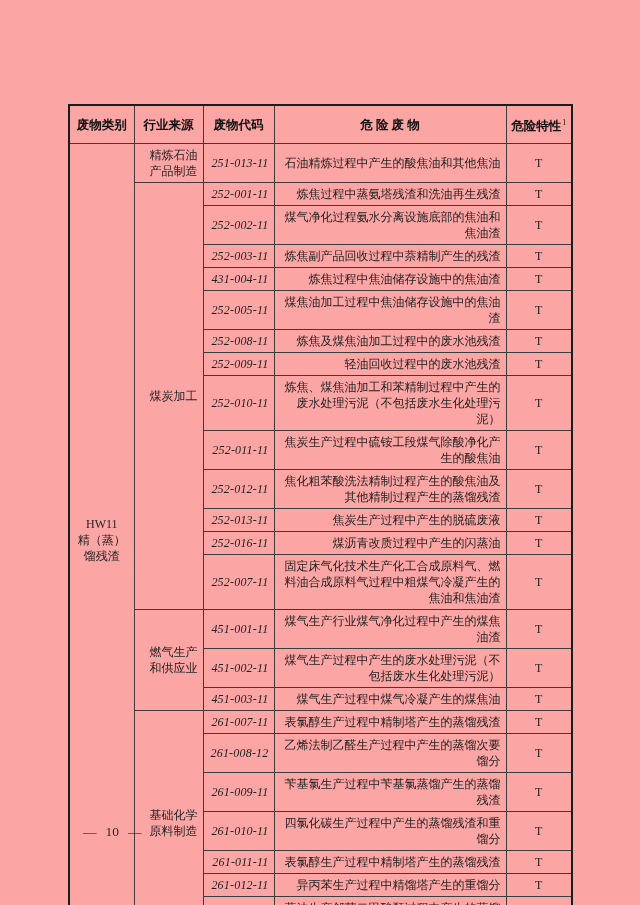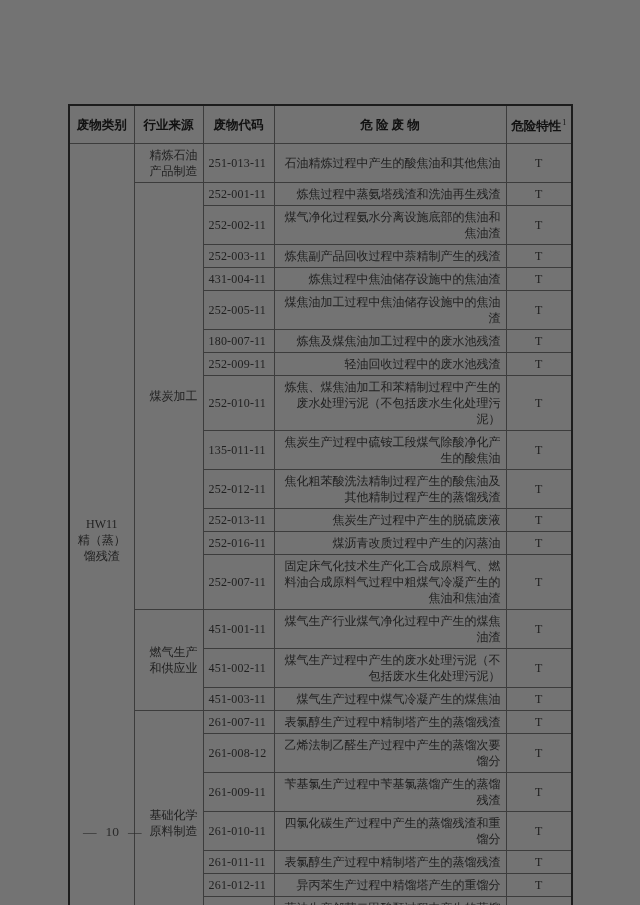--- a/index.html
+++ b/index.html
@@ -4,21 +4,21 @@
 <style>
   html, body {
     margin: 0;
     padding: 0;
     background: #ffffff;
   }
   .page {
     position: relative;
     width: 640px;
     height: 905px;
-    background: #737373;
+    background: #fca5a5;
     font-family: "Liberation Serif", "DejaVu Serif", serif;
     color: #1f1f1f;
     overflow: hidden;
   }
   table.doc-table {
     position: absolute;
     left: 68px;
     top: 104px;
     width: 503px;
     border-collapse: collapse;
@@ -48,24 +48,25 @@
     line-height: 19px;
     padding: 2px 1px;
   }
   .industry-cell {
     text-align: right;
     font-size: 11.5px;
     padding: 2px 1px;
     line-height: 16px;
   }
   .code-cell {
-    text-align: left;
+    text-align: right;
     font-size: 12px;
     letter-spacing: 0.2px;
     white-space: nowrap;
+    font-style: italic;
   }
   .waste-cell {
     text-align: right;
     font-size: 12px;
   }
   .hazard-cell {
     text-align: center;
     font-size: 12px;
   }
   sup.hdr-sup {
@@ -139,36 +140,36 @@
           <td class="code-cell">431-004-11</td>
           <td class="waste-cell">炼焦过程中焦油储存设施中的焦油渣</td>
           <td class="hazard-cell">T</td>
         </tr>
         <tr>
           <td class="code-cell">252-005-11</td>
           <td class="waste-cell">煤焦油加工过程中焦油储存设施中的焦油渣</td>
           <td class="hazard-cell">T</td>
         </tr>
         <tr>
-          <td class="code-cell">180-007-11</td>
+          <td class="code-cell">252-008-11</td>
           <td class="waste-cell">炼焦及煤焦油加工过程中的废水池残渣</td>
           <td class="hazard-cell">T</td>
         </tr>
         <tr>
           <td class="code-cell">252-009-11</td>
           <td class="waste-cell">轻油回收过程中的废水池残渣</td>
           <td class="hazard-cell">T</td>
         </tr>
         <tr>
           <td class="code-cell">252-010-11</td>
           <td class="waste-cell">炼焦、煤焦油加工和苯精制过程中产生的废水处理污泥（不包括废水生化处理污泥）</td>
           <td class="hazard-cell">T</td>
         </tr>
         <tr>
-          <td class="code-cell">135-011-11</td>
+          <td class="code-cell">252-011-11</td>
           <td class="waste-cell">焦炭生产过程中硫铵工段煤气除酸净化产生的酸焦油</td>
           <td class="hazard-cell">T</td>
         </tr>
         <tr>
           <td class="code-cell">252-012-11</td>
           <td class="waste-cell">焦化粗苯酸洗法精制过程产生的酸焦油及其他精制过程产生的蒸馏残渣</td>
           <td class="hazard-cell">T</td>
         </tr>
         <tr>
           <td class="code-cell">252-013-11</td>

